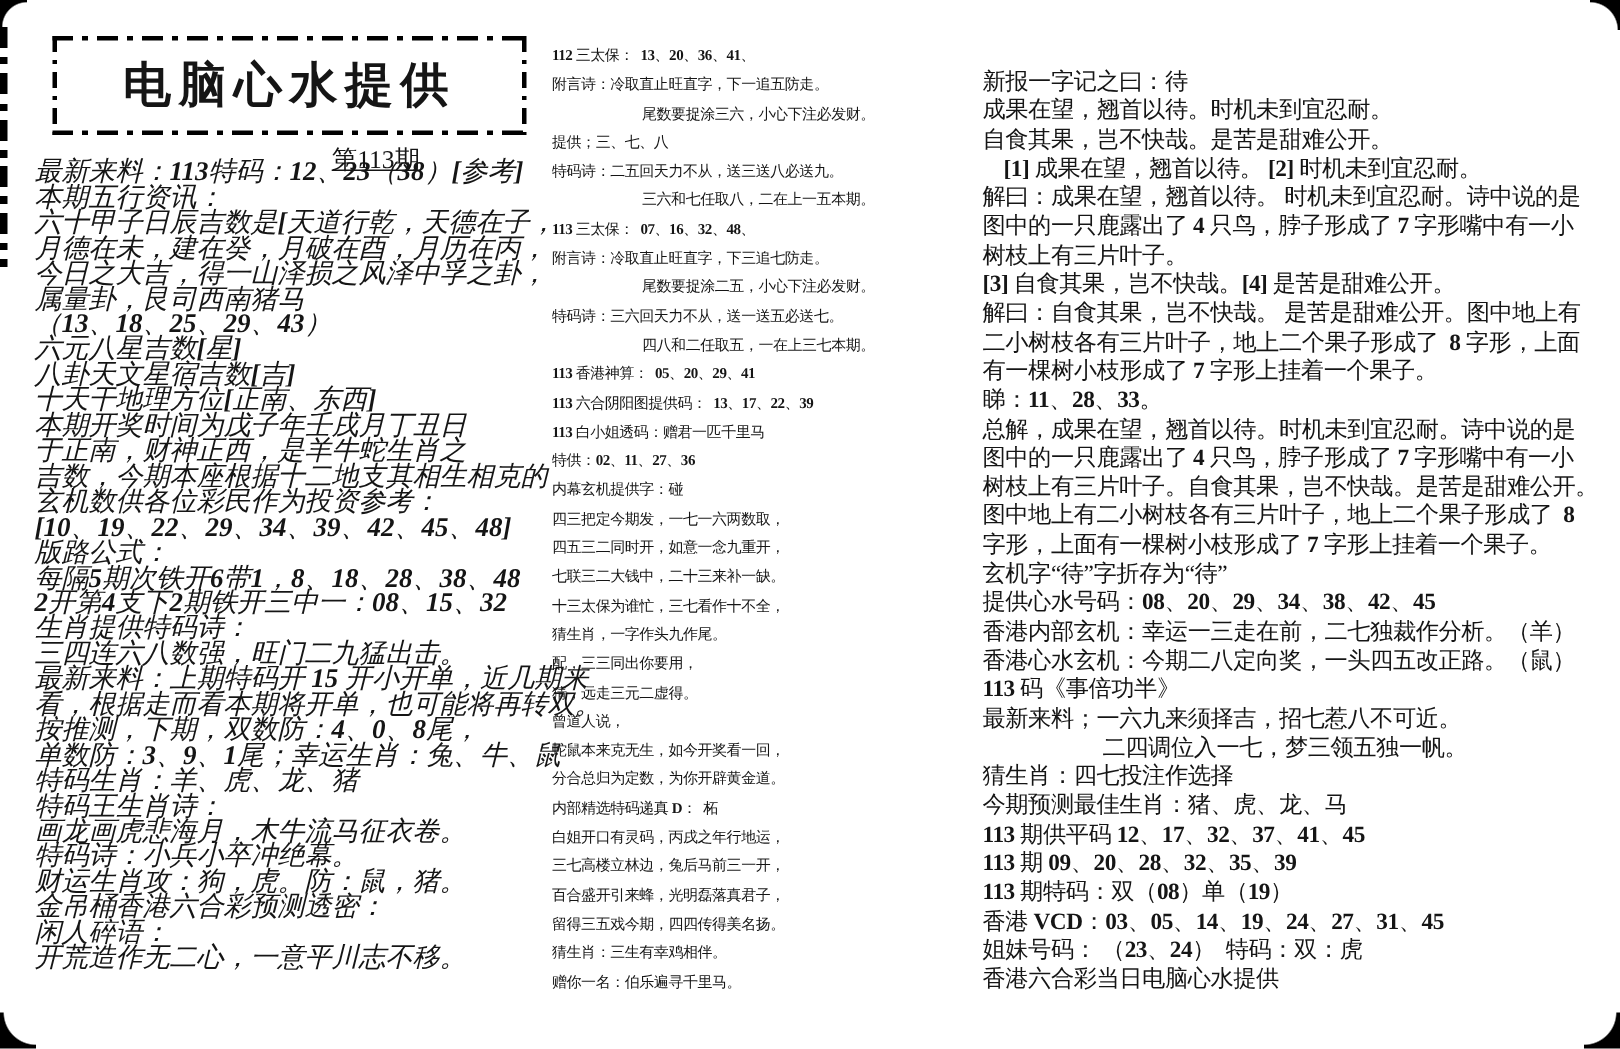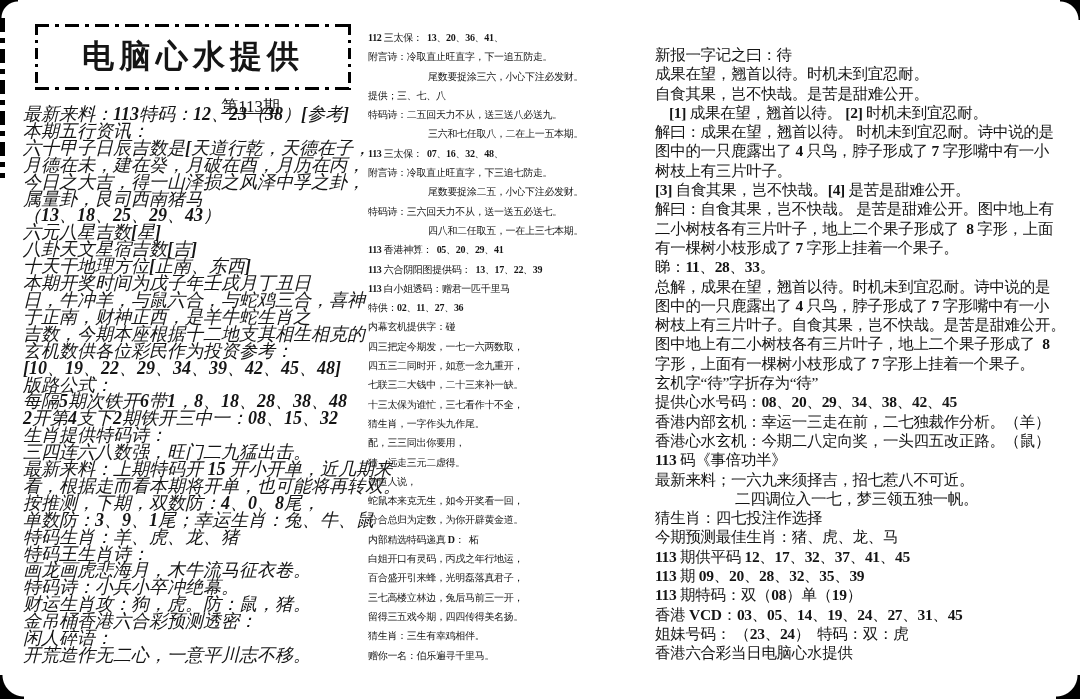--- a/index.html
+++ b/index.html
@@ -59,21 +59,20 @@
       <div class="line">本期五行资讯：</div>
       <div class="line">六十甲子日辰吉数是<b>[</b>天道行乾，天德在子，</div>
       <div class="line">月德在未，建在癸，月破在酉，月历在丙，</div>
       <div class="line">今日之大吉，得一山泽损之风泽中孚之卦，</div>
       <div class="line">属量卦，艮司西南猪马</div>
       <div class="line">（<b>13</b>、<b>18</b>、<b>25</b>、<b>29</b>、<b>43</b>）</div>
       <div class="line">六元八星吉数<b>[</b>星<b>]</b></div>
       <div class="line">八卦天文星宿吉数<b>[</b>吉<b>]</b></div>
       <div class="line">十天干地理方位<b>[</b>正南、东西<b>]</b></div>
       <div class="line">本期开奖时间为戊子年壬戌月丁丑日</div>
-      <div class="line">日，牛冲羊，与鼠六合，与蛇鸡三合，喜神</div>
       <div class="line">于正南，财神正西，是羊牛蛇生肖之</div>
       <div class="line">吉数，今期本座根据十二地支其相生相克的</div>
       <div class="line">玄机数供各位彩民作为投资参考：</div>
       <div class="line"><b>[10</b>、<b>19</b>、<b>22</b>、<b>29</b>、<b>34</b>、<b>39</b>、<b>42</b>、<b>45</b>、<b>48]</b></div>
       <div class="line">版路公式：</div>
       <div class="line">每隔<b>5</b>期次铁开<b>6</b>带<b>1</b>，<b>8</b>、<b>18</b>、<b>28</b>、<b>38</b>、<b>48</b></div>
       <div class="line"><b>2</b>开第<b>4</b>支下<b>2</b>期铁开三中一：<b>08</b>、<b>15</b>、<b>32</b></div>
       <div class="line">生肖提供特码诗：</div>
       <div class="line">三四连六八数强，旺门二九猛出击。</div>
       <div class="line">最新来料：上期特码开 <b>15</b> 开小开单，近几期来</div>
@@ -111,22 +110,22 @@
       <div class="line">七联三二大钱中，二十三来补一缺。</div>
       <div class="line">十三太保为谁忙，三七看作十不全，</div>
       <div class="line">猜生肖，一字作头九作尾。</div>
       <div class="line">配，三三同出你要用，</div>
       <div class="line">猜，远走三元二虚得。</div>
       <div class="line">曾道人说，</div>
       <div class="line">蛇鼠本来克无生，如今开奖看一回，</div>
       <div class="line">分合总归为定数，为你开辟黄金道。</div>
       <div class="line">内部精选特码递真 <b>D</b>：  柘</div>
       <div class="line">白姐开口有灵码，丙戌之年行地运，</div>
+      <div class="line">三七高楼立林边，兔后马前三一开，</div>
       <div class="line">百合盛开引来蜂，光明磊落真君子，</div>
-      <div class="line">三七高楼立林边，兔后马前三一开，</div>
       <div class="line">留得三五戏今期，四四传得美名扬。</div>
       <div class="line">猜生肖：三生有幸鸡相伴。</div>
       <div class="line">赠你一名：伯乐遍寻千里马。</div>
     </div>
   <div class="col col-right">
       <div class="line">新报一字记之曰：待</div>
       <div class="line">成果在望，翘首以待。时机未到宜忍耐。</div>
       <div class="line">自食其果，岂不快哉。是苦是甜难公开。</div>
       <div class="line ind-s"><b>[1]</b> 成果在望，翘首以待。 <b>[2]</b> 时机未到宜忍耐。</div>
       <div class="line">解曰：成果在望，翘首以待。 时机未到宜忍耐。诗中说的是</div>

